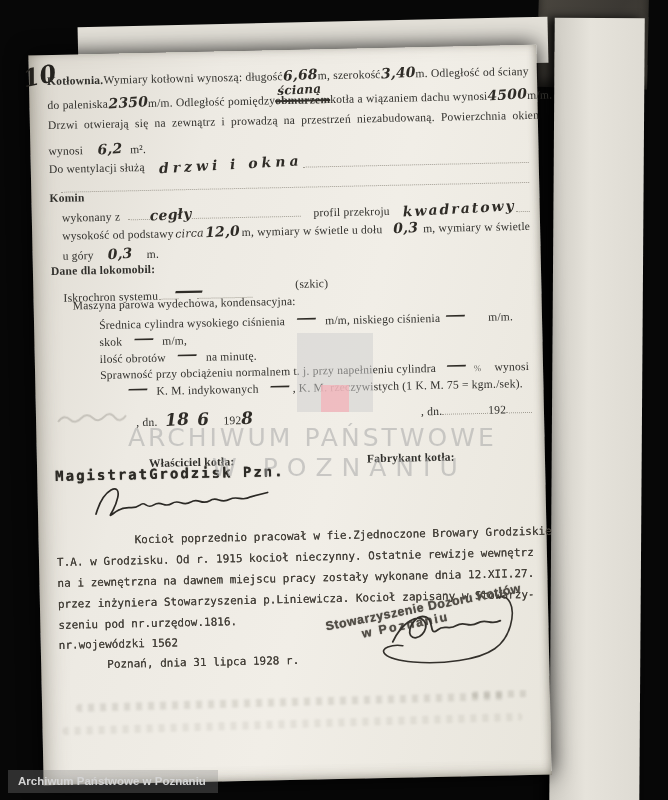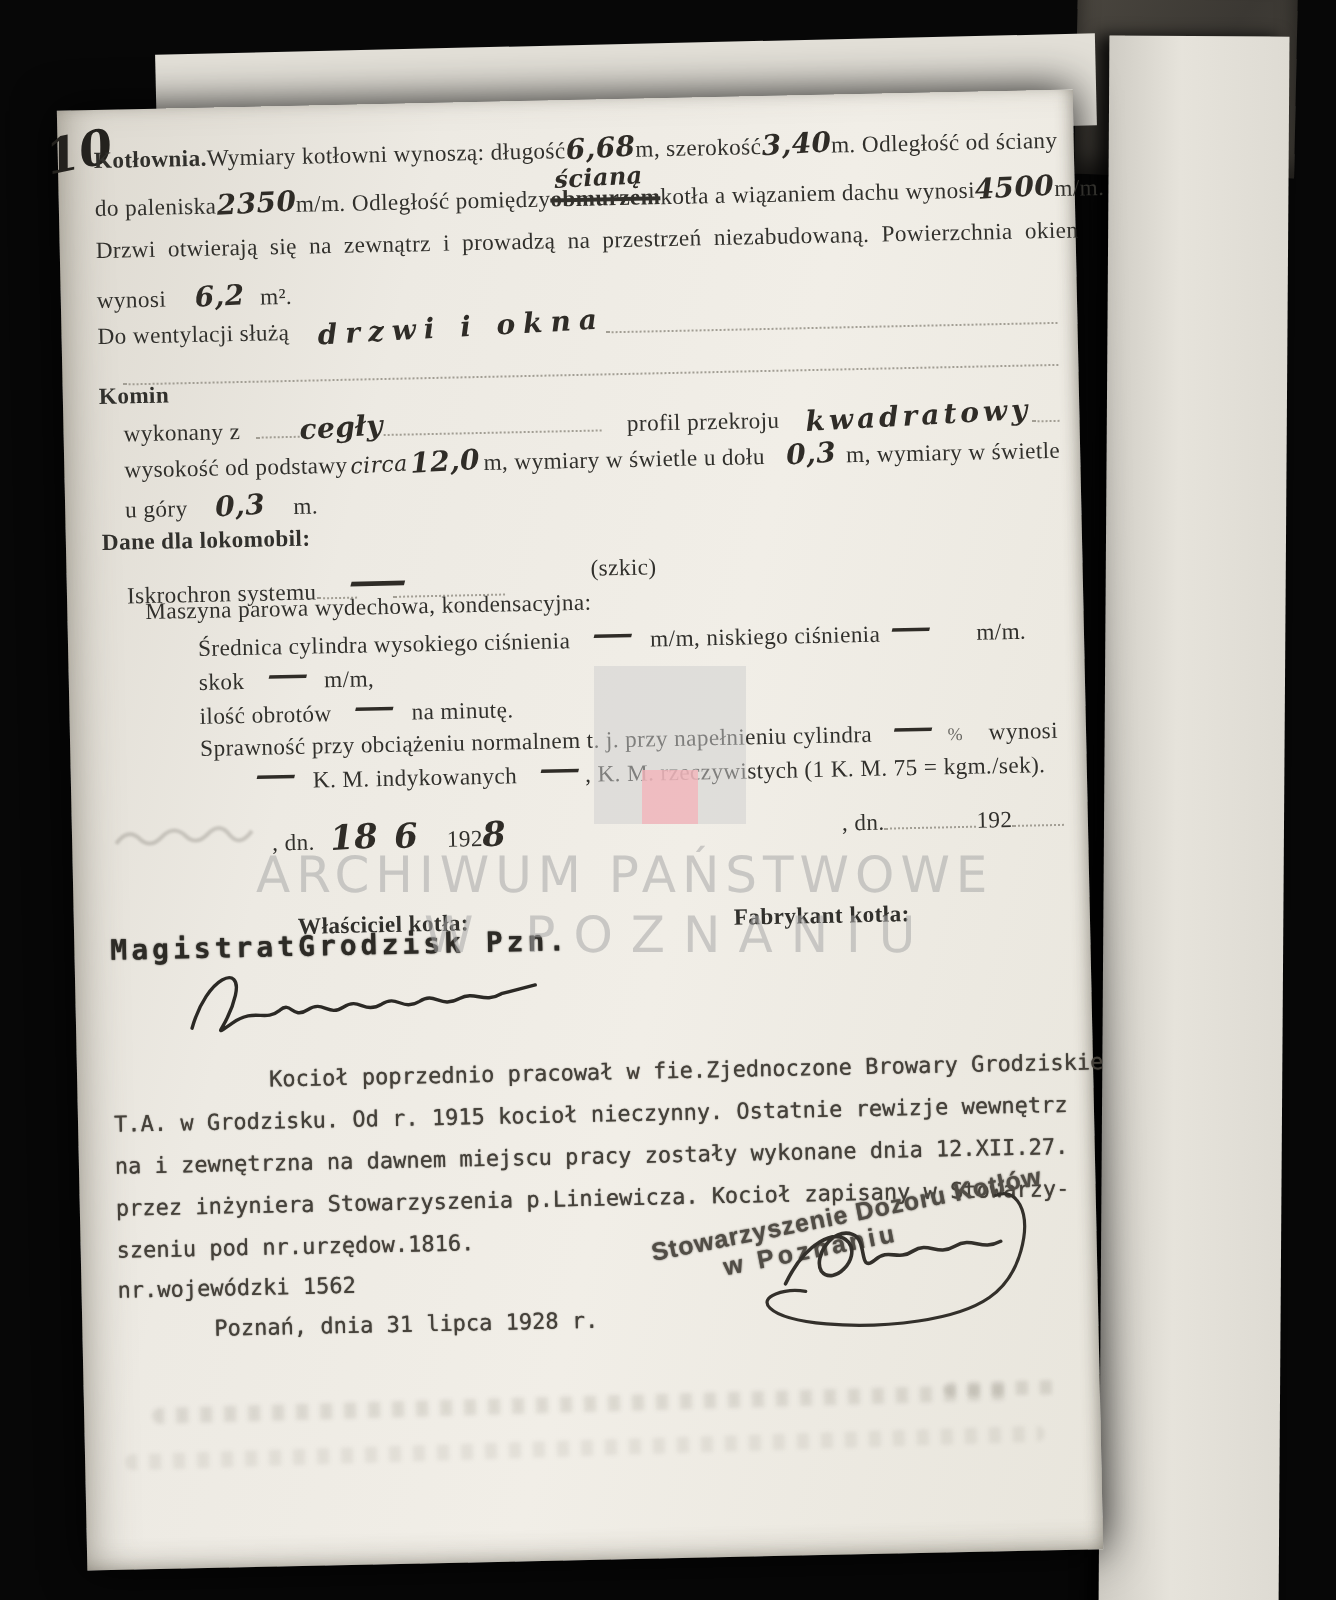--- a/index.html
+++ b/index.html
@@ -298,13 +298,14 @@
     <div class="bleed" style="left:20px;top:670px;width:460px;transform:rotate(-.6deg);opacity:.55;"></div>
     <div class="bleed" style="left:430px;top:645px;width:60px;height:7px;opacity:.9;"></div>
   </div>
 
   <div class="wm-logo">
     <div class="wm-logo-pink" style="background: rgba(242, 180, 186, 0.8);"></div>
   </div>
   <div class="wm-text" style="left:128px;top:423px;letter-spacing:3px;">ARCHIWUM PAŃSTWOWE</div>
   <div class="wm-text" style="left:212px;top:453px;letter-spacing:9px;">W POZNANIU</div>
 
+  <div class="footer-label">Archiwum Państwowe w Poznaniu</div>
 </div>
 
 </body></html>

